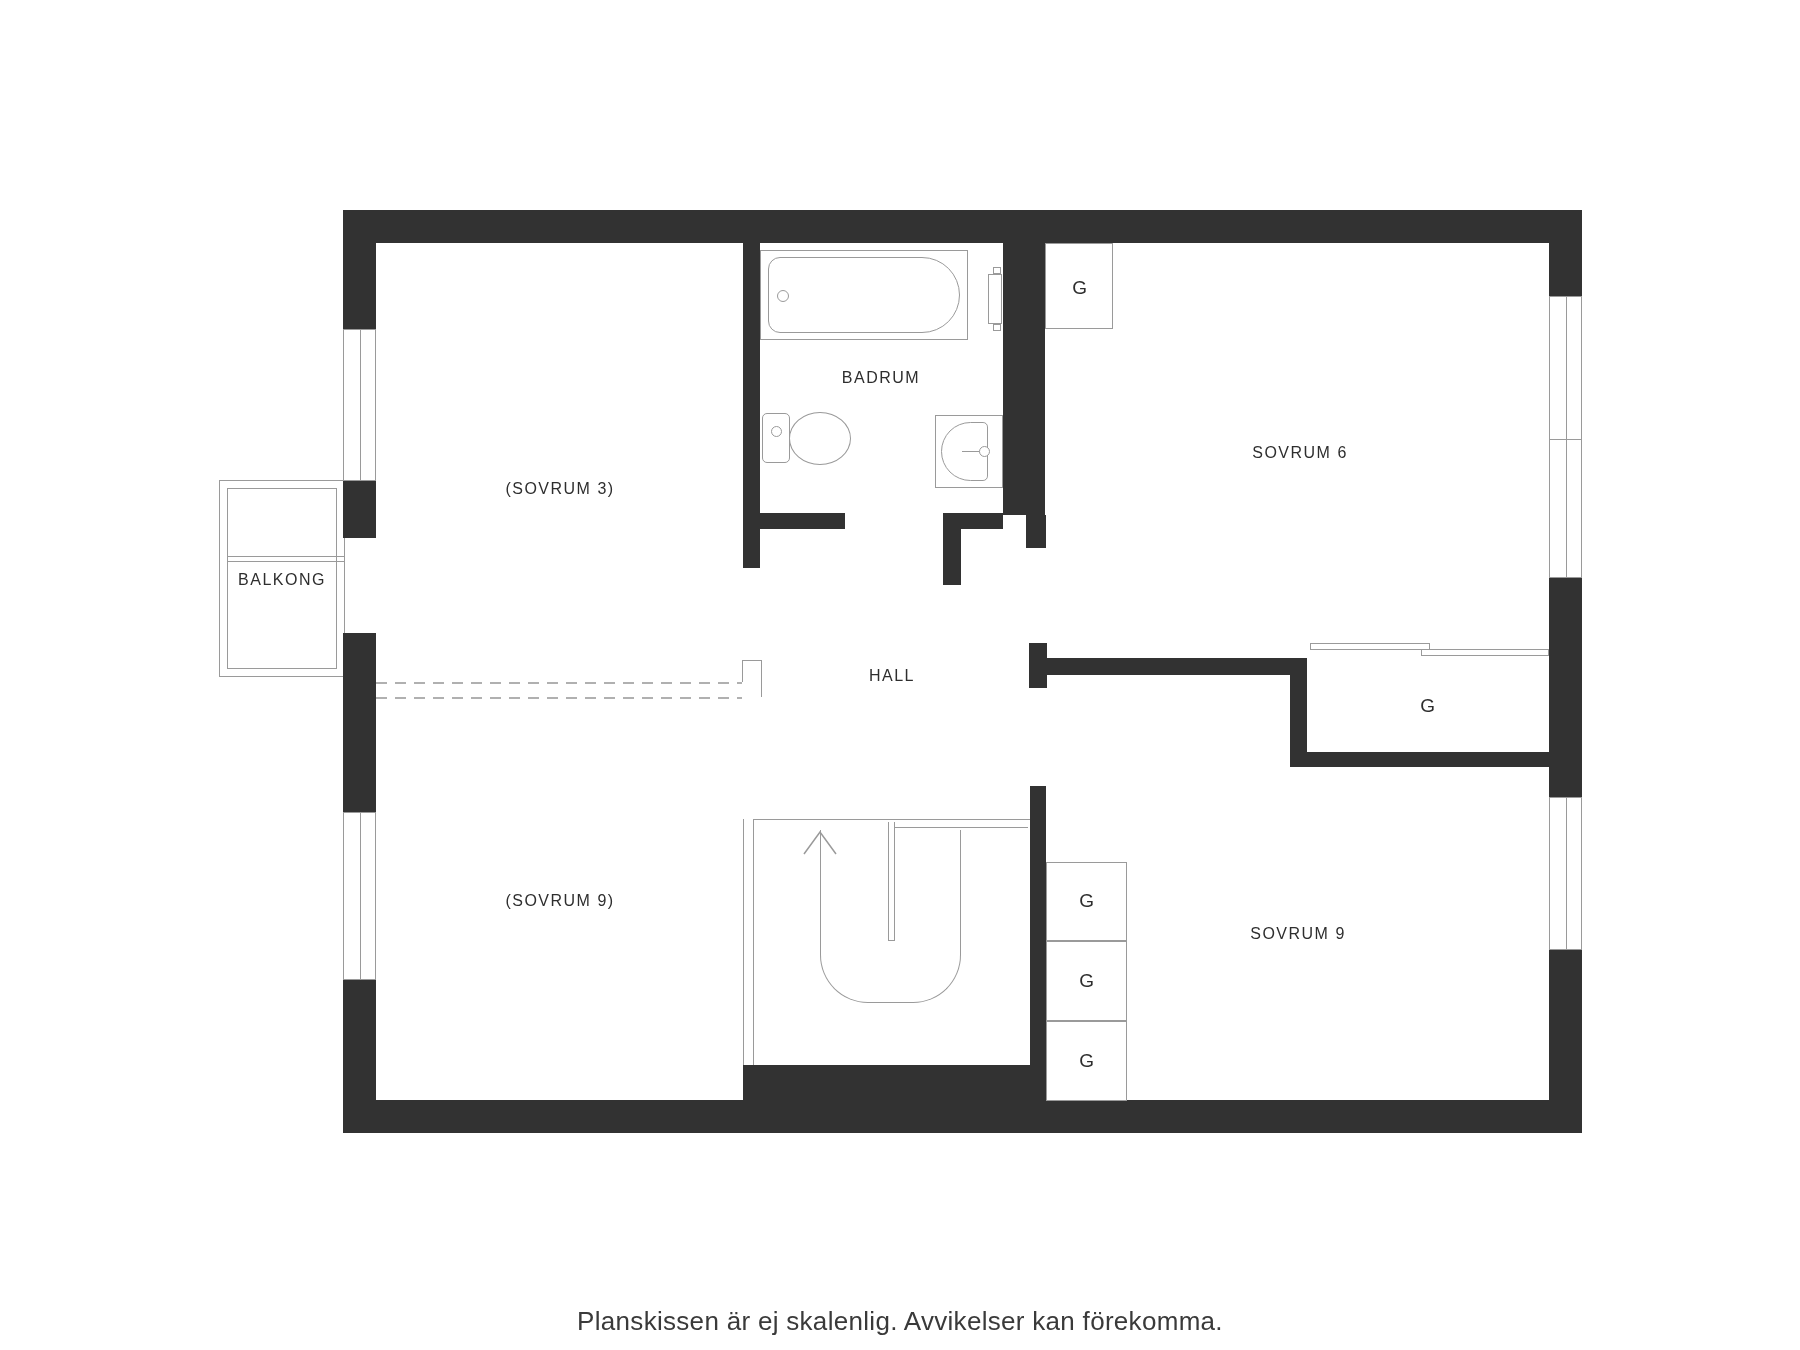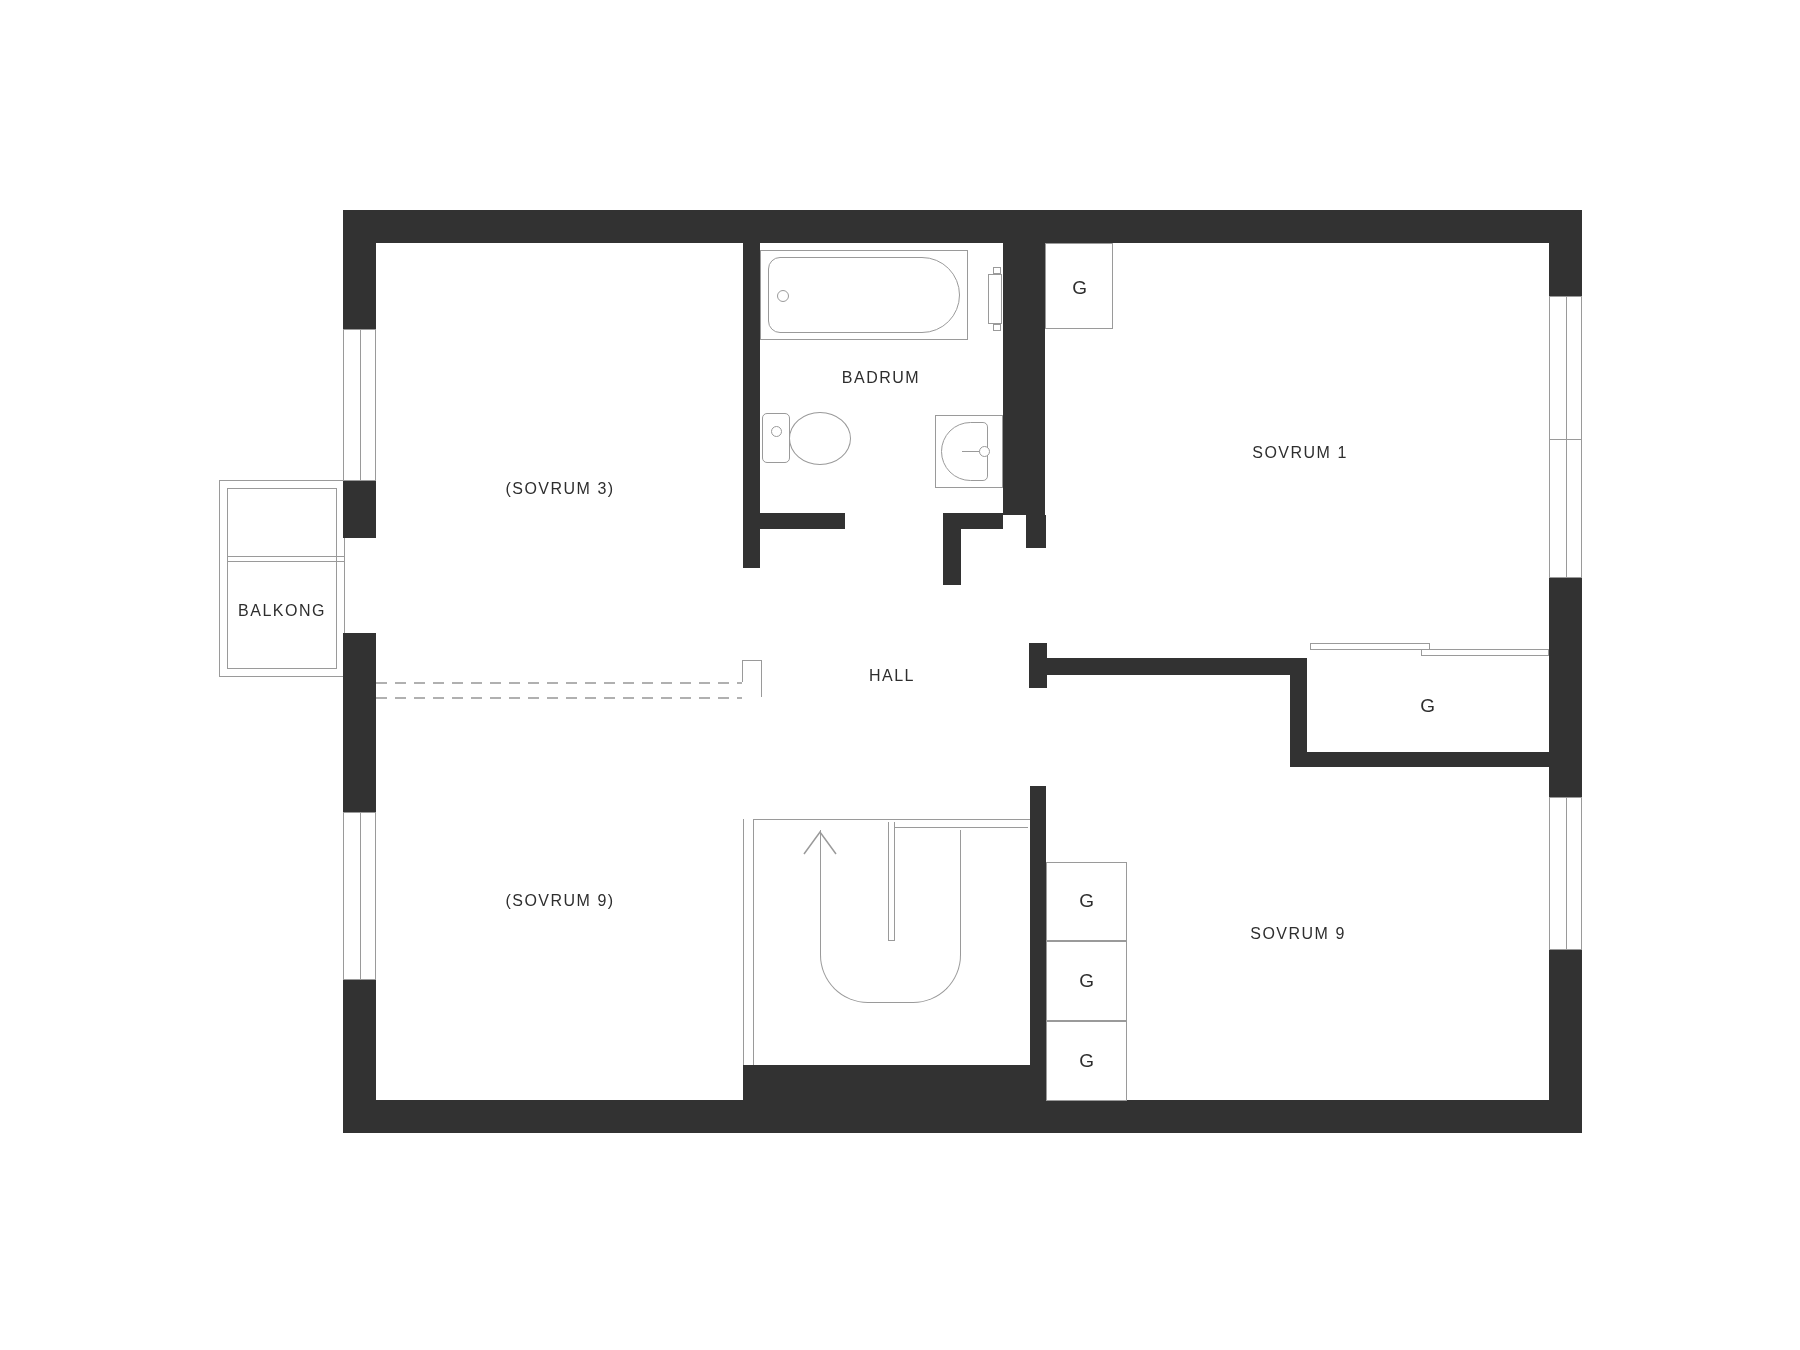--- a/index.html
+++ b/index.html
@@ -26,21 +26,21 @@
 </style>
 </head>
 <body>
 
 <div id="plan" style="--wall: #323232; --line: #9a9a9a; --text: #2e2e2e; --bg: #ffffff;">
 
   <div class="box" style="left:219px;top:480px;width:126px;height:197px;"></div>
   <div class="box" style="left:227px;top:488px;width:110px;height:181px;"></div>
   <div class="ln" style="left:227px;top:556px;width:117px;height:1px;"></div>
   <div class="ln" style="left:227px;top:561px;width:117px;height:1px;"></div>
-  <div class="lbl" style="left:282px;top:580px;margin-top:31px;">BALKONG</div>
+  <div class="lbl" style="left:282px;top:580px;">BALKONG</div>
 
   <div class="wall" style="left:343px;top:210px;width:1239px;height:33px;"></div>
   <div class="wall" style="left:343px;top:1100px;width:1239px;height:33px;"></div>
   <div class="wall" style="left:743px;top:1065px;width:303px;height:36px;"></div>
   <div class="wall" style="left:343px;top:210px;width:33px;height:119px;"></div>
   <div class="wall" style="left:343px;top:481px;width:33px;height:57px;"></div>
   <div class="wall" style="left:343px;top:633px;width:33px;height:179px;"></div>
   <div class="wall" style="left:343px;top:980px;width:33px;height:153px;"></div>
   <div class="wall" style="left:1549px;top:210px;width:33px;height:86px;"></div>
   <div class="wall" style="left:1549px;top:578px;width:33px;height:219px;"></div>
@@ -111,19 +111,20 @@
   <div class="ln" style="left:743px;top:819px;width:1px;height:246px;"></div>
   <div class="ln" style="left:753px;top:819px;width:1px;height:246px;"></div>
   <div class="u-path" style="left:820px;top:830px;width:141px;height:173px;"></div>
   <div class="s-div" style="left:888px;top:822px;width:7px;height:119px;"></div>
   <svg style="left:802px;top:826px;" width="36" height="30">
     <polyline points="2,28 18,6 34,28" fill="none" stroke="#9a9a9a" stroke-width="1.5"></polyline>
   </svg>
 
   <div class="lbl" style="left:560px;top:489px;">(SOVRUM 3)</div>
   <div class="lbl" style="left:881px;top:378px;">BADRUM</div>
-  <div class="lbl" style="left:1300px;top:453px;">SOVRUM 1</div>
+  <div class="lbl" style="left:1300px;top:453px;">SOVRUM 6</div>
   <div class="lbl" style="left:892px;top:676px;">HALL</div>
   <div class="lbl" style="left:560px;top:901px;">(SOVRUM 9)</div>
   <div class="lbl" style="left:1298px;top:934px;">SOVRUM 9</div>
 
+  <div class="caption" style="left:900px;top:1306px;">Planskissen är ej skalenlig. Avvikelser kan förekomma.</div>
 
 </div>
 
 </body></html>

